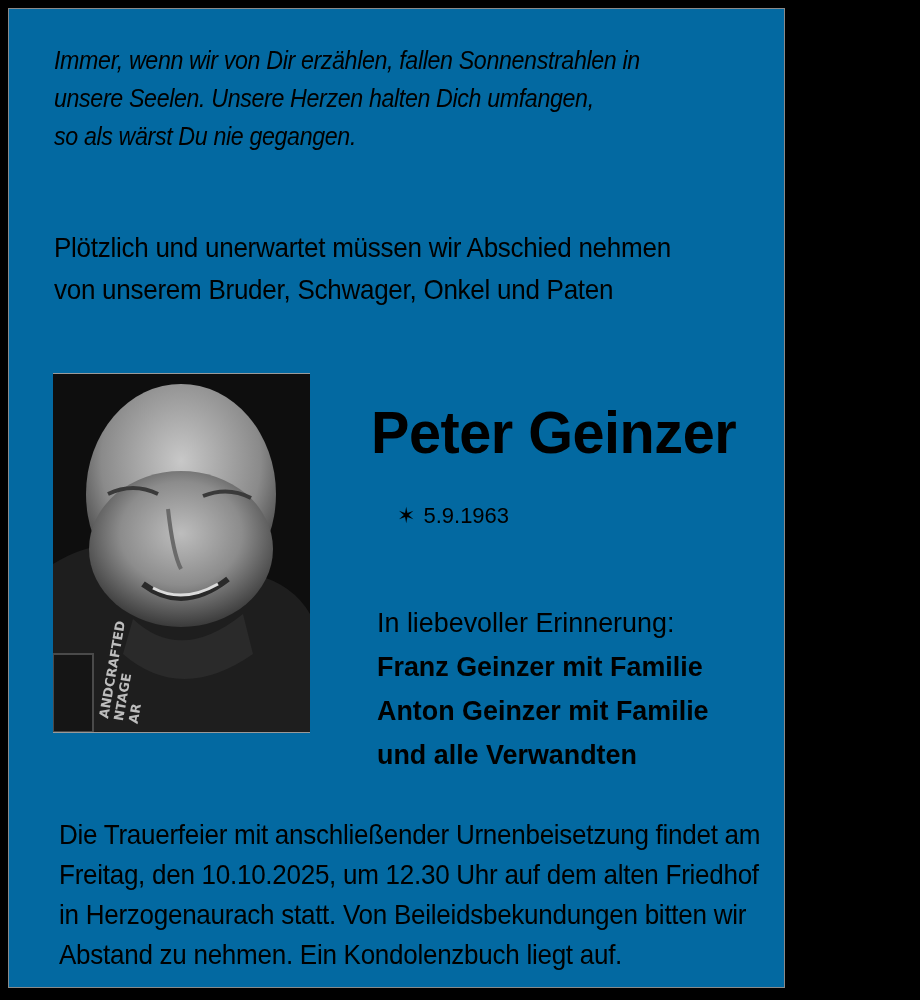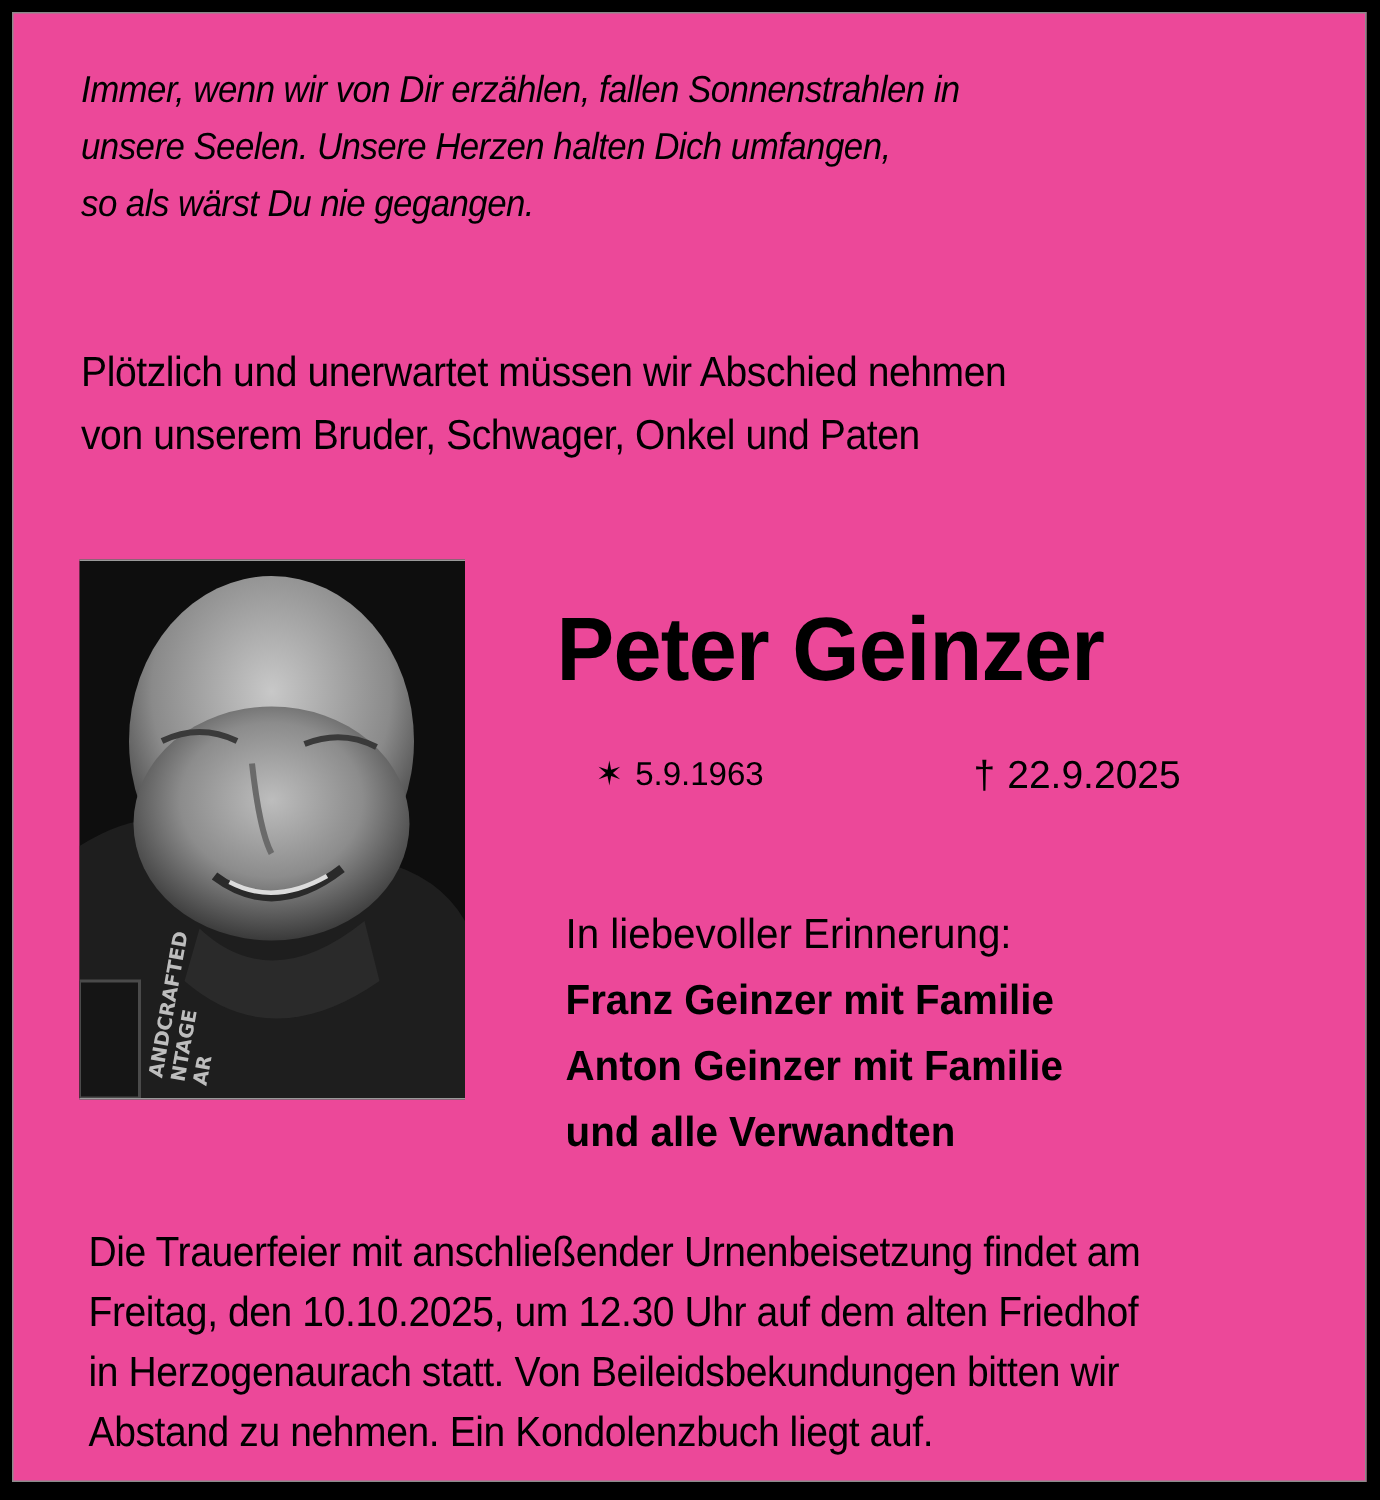--- a/index.html
+++ b/index.html
@@ -1,19 +1,19 @@
 <!DOCTYPE html>
 <html><head>
 <meta charset="utf-8">
 <style>
   html, body { margin: 0; padding: 0; background: #000; }
   body { width: 920px; height: 1000px; position: relative; overflow: hidden; }
   .frame {
-    position: absolute; left: 8px; top: 8px; width: 903px; height: 980px;
-    background: #ec4899; box-sizing: border-box; border: 1px solid #8a8a8a;
+    position: absolute; left: 8px; top: 8px; width: 777px; height: 980px;
+    background: #0369a1; box-sizing: border-box; border: 1px solid #8a8a8a;
   }
   .txt { position: absolute; color: #000; font-family: "Liberation Sans", "DejaVu Sans", sans-serif; white-space: nowrap; }
   .poem {
     left: 45px; top: 32px; font-style: italic; font-size: 25px; line-height: 38px;
     letter-spacing: -0.4px; transform: scaleX(0.93); transform-origin: left top;
   }
   .intro {
     left: 45px; top: 218px; font-size: 28px; line-height: 42px;
     letter-spacing: -0.3px; transform: scaleX(0.93); transform-origin: left top;
   }
@@ -86,23 +86,20 @@
       </g>
       <rect x="0" y="280" width="40" height="78" fill="#151515" stroke="#4a4a4a" stroke-width="2"></rect>
     </svg>
   </div>
 
   <div class="txt name">Peter Geinzer</div>
 
   <div class="txt dates">
     <span class="sym">✶</span><span>5.9.1963</span>
   </div>
-  <div class="txt date-death">
-    <span class="sym">†</span><span>22.9.2025</span>
-  </div>
 
   <div class="txt mourners">
     <span class="line">In liebevoller Erinnerung:</span>
     <span class="line bold">Franz Geinzer mit Familie</span>
     <span class="line bold">Anton Geinzer mit Familie</span>
     <span class="line bold">und alle Verwandten</span>
   </div>
 
   <div class="txt funeral">
     <span class="line">Die Trauerfeier mit anschließender Urnenbeisetzung findet am</span>

